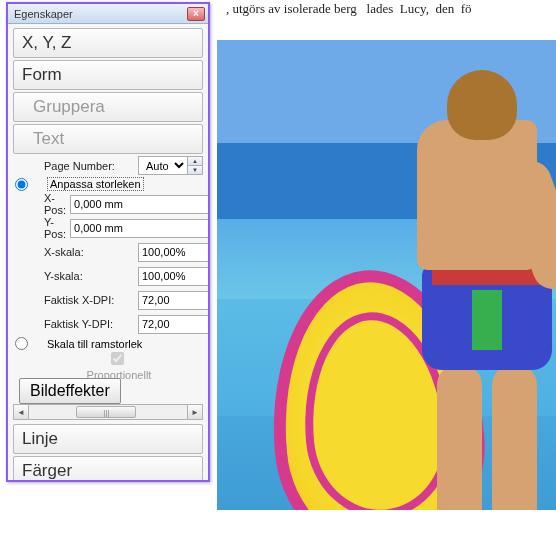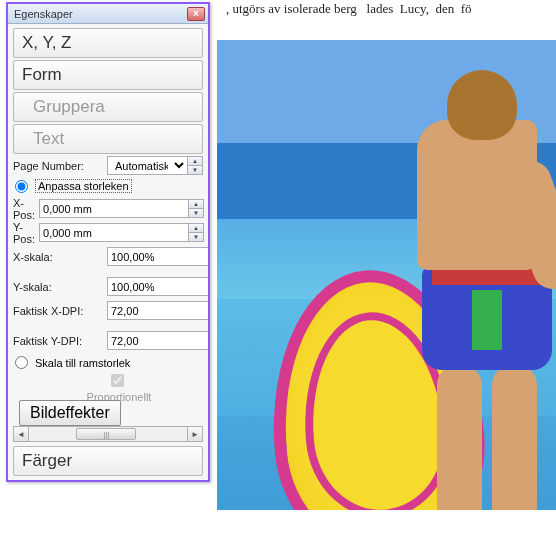--- a/index.html
+++ b/index.html
@@ -165,20 +165,21 @@
   font-size: 17px;
   color: #333;
   cursor: pointer;
 }
 .acc-item.disabled { color: #9a9a9a; padding-left: 19px; }
 .row {
   display: flex;
   align-items: center;
   height: 22px;
   gap: 4px;
+  margin-left: 31px;
 }
 .row label.lbl {
   width: 90px;
   font-size: 11px;
   color: #222;
 }
 .row .field {
   flex: 1;
   display:flex;
 }
@@ -203,21 +204,21 @@
   border-left:none;
 }
 .spinbtns div {
   flex:1;
   background:linear-gradient(to bottom,#f6f8fb,#dbe3ee);
   display:flex;align-items:center;justify-content:center;
   font-size:6px;color:#444;cursor:pointer;
 }
 .spinbtns div:first-child{border-bottom:1px solid #abadb3;}
 .radio-row {
-  display:flex;align-items:center;gap:4px;height:22px;padding-left:2px;
+  display:flex;align-items:center;gap:16px;height:22px;padding-left:2px;
 }
 .radio-row input[type=radio],.check-row input[type=checkbox]{margin:0 3px 0 0;}
 .radio-row label{font-size:11px;}
 .radio-row.sel label{
   border:1px dotted #666;padding:0 2px;
 }
 .check-row{
   display:flex;align-items:center;gap:4px;height:20px;padding-left:22px;flex-direction:column;
 }
 .check-row.disabled{color:#9a9a9a;}
@@ -257,21 +258,21 @@
   position:absolute;left:30%;top:1px;bottom:1px;width:60px;
   background:linear-gradient(to bottom,#fafafa,#d8d8d8);
   border:1px solid #b0b0b0;
   border-radius:2px;
   display:flex;align-items:center;justify-content:center;
   font-size:8px;color:#888;cursor:pointer;
 }
 .group-sliders{
   display:flex;gap:2px;align-items:center;
 }
-.group-sliders .left{flex:1;display:flex;flex-direction:column;gap:8px;}
+.group-sliders .left{flex:1;display:flex;flex-direction:column;gap:2px;}
 </style>
 </head>
 <body>
 
 <div class="doc-bg"></div>
 <div class="doc-text">, utgörs av isolerade berg   lades  Lucy,  den  fö</div>
 
 <div class="photo">
   <div class="surfboard"></div>
   <div class="boy-leg"></div>
@@ -402,15 +403,16 @@
     </div>
 
     <div class="hscroll">
       <div class="arrow">◄</div>
       <div class="track">
         <div class="thumb">|||</div>
       </div>
       <div class="arrow">►</div>
     </div>
 
+    <div class="acc-item">Linje</div>
     <div class="acc-item">Färger</div>
   </div>
 </div>
 
 </body></html>

